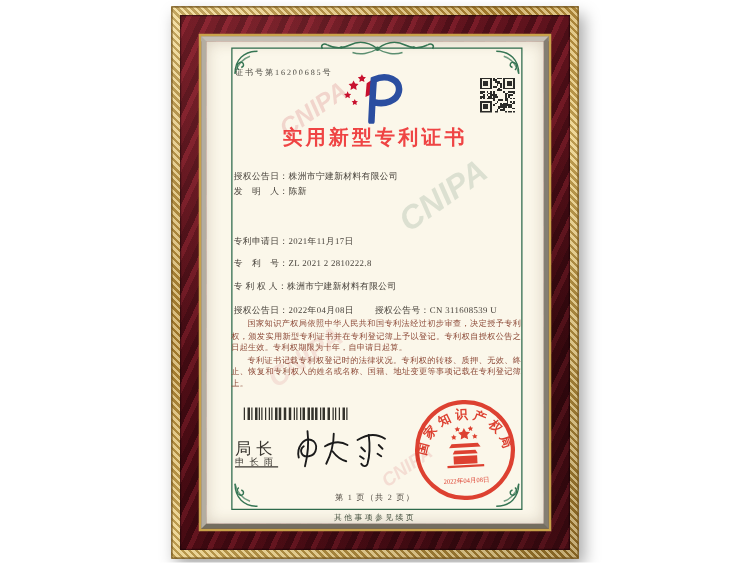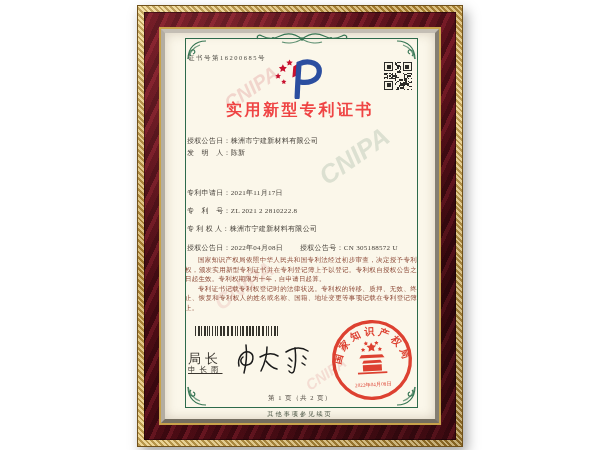--- a/index.html
+++ b/index.html
@@ -297,21 +297,21 @@
               <span class="f-label">专　利　号：</span><span>ZL 2021 2 2810222.8</span>
             </div>
             <div class="field f3">
               <span class="f-label">专利申请日：</span><span>2021年11月17日</span>
             </div>
             <div class="field f4">
               <span class="f-label">专 利 权 人：</span><span>株洲市宁建新材料有限公司</span>
             </div>
             <div class="field grant">
               <span class="g1"><span>授权公告日：</span><span>2022年04月08日</span></span>
-              <span class="g2"><span>授权公告号：</span><span>CN 305188572 U</span></span>
+              <span class="g2"><span>授权公告号：</span><span>CN 311608539 U</span></span>
             </div>
 
             <div class="paras">
               <p>国家知识产权局依照中华人民共和国专利法经过初步审查，决定授予专利权，颁发实用新型专利证书并在专利登记簿上予以登记。专利权自授权公告之日起生效。专利权期限为十年，自申请日起算。</p>
               <p>专利证书记载专利权登记时的法律状况。专利权的转移、质押、无效、终止、恢复和专利权人的姓名或名称、国籍、地址变更等事项记载在专利登记簿上。</p>
             </div>
 
             <div class="barcode" id="barcode" style="position:absolute;">
                 <div style="position:absolute;left:0px;top:0;width:1px;height:100%;background:#35332c"></div>
                 <div style="position:absolute;left:3px;top:0;width:2px;height:100%;background:#35332c"></div>

